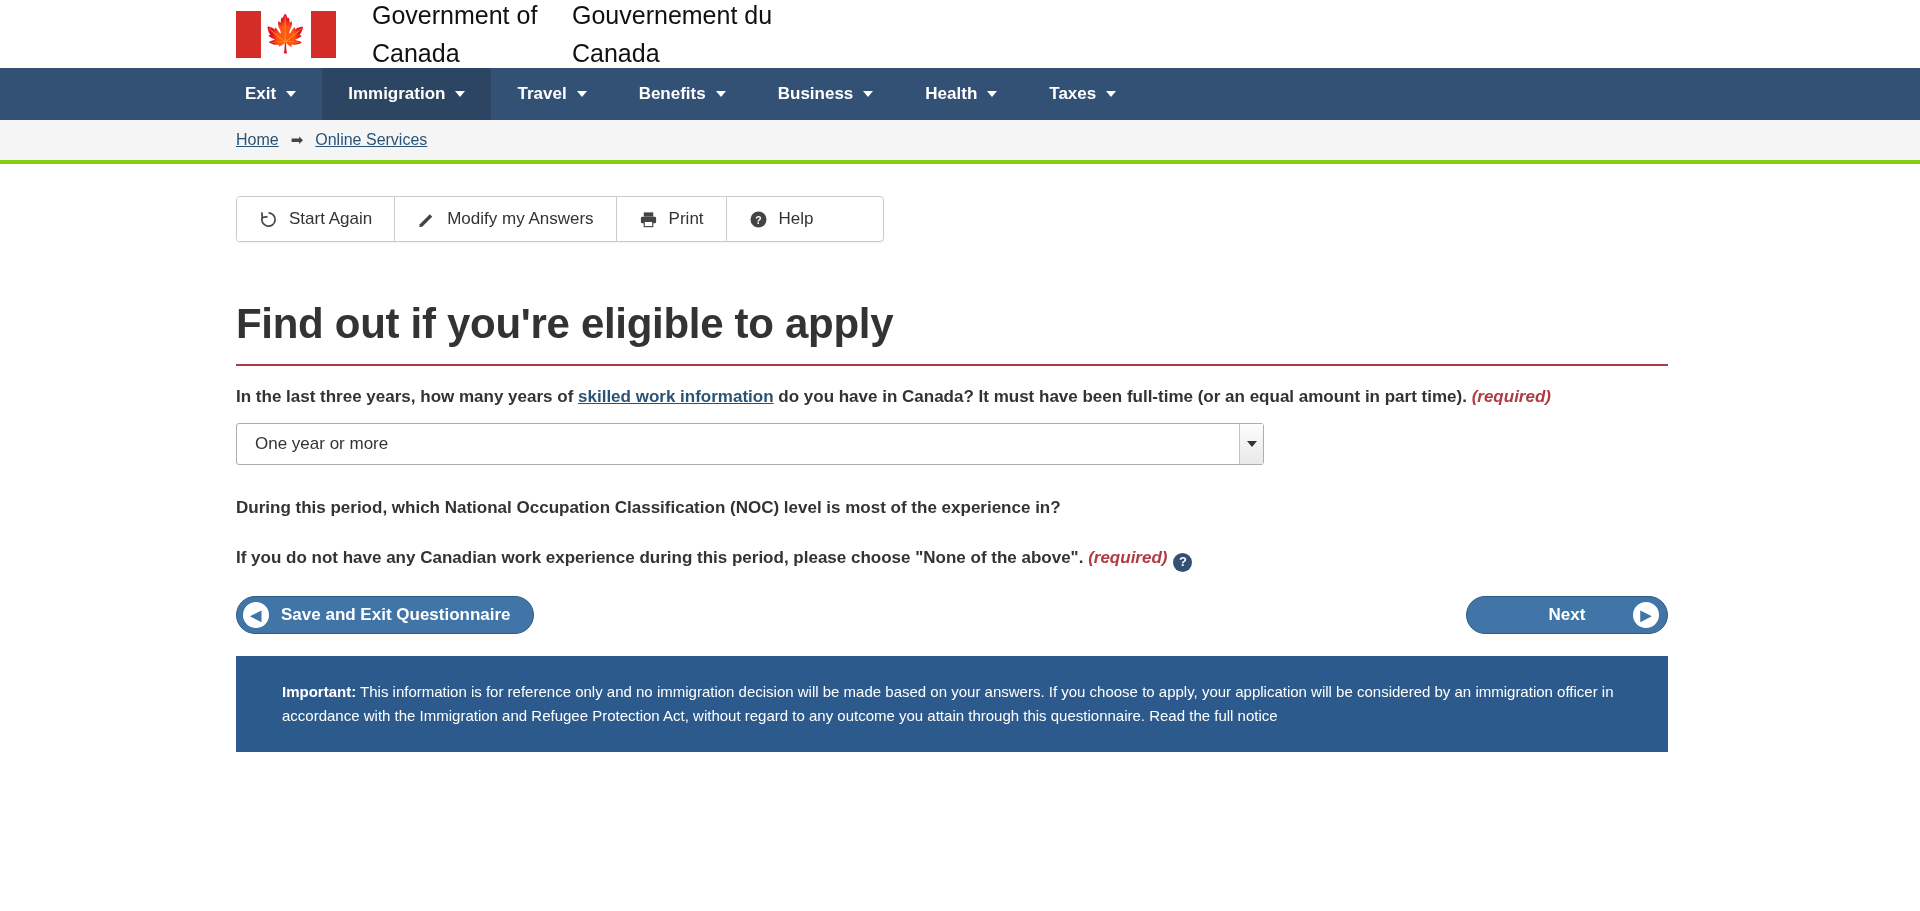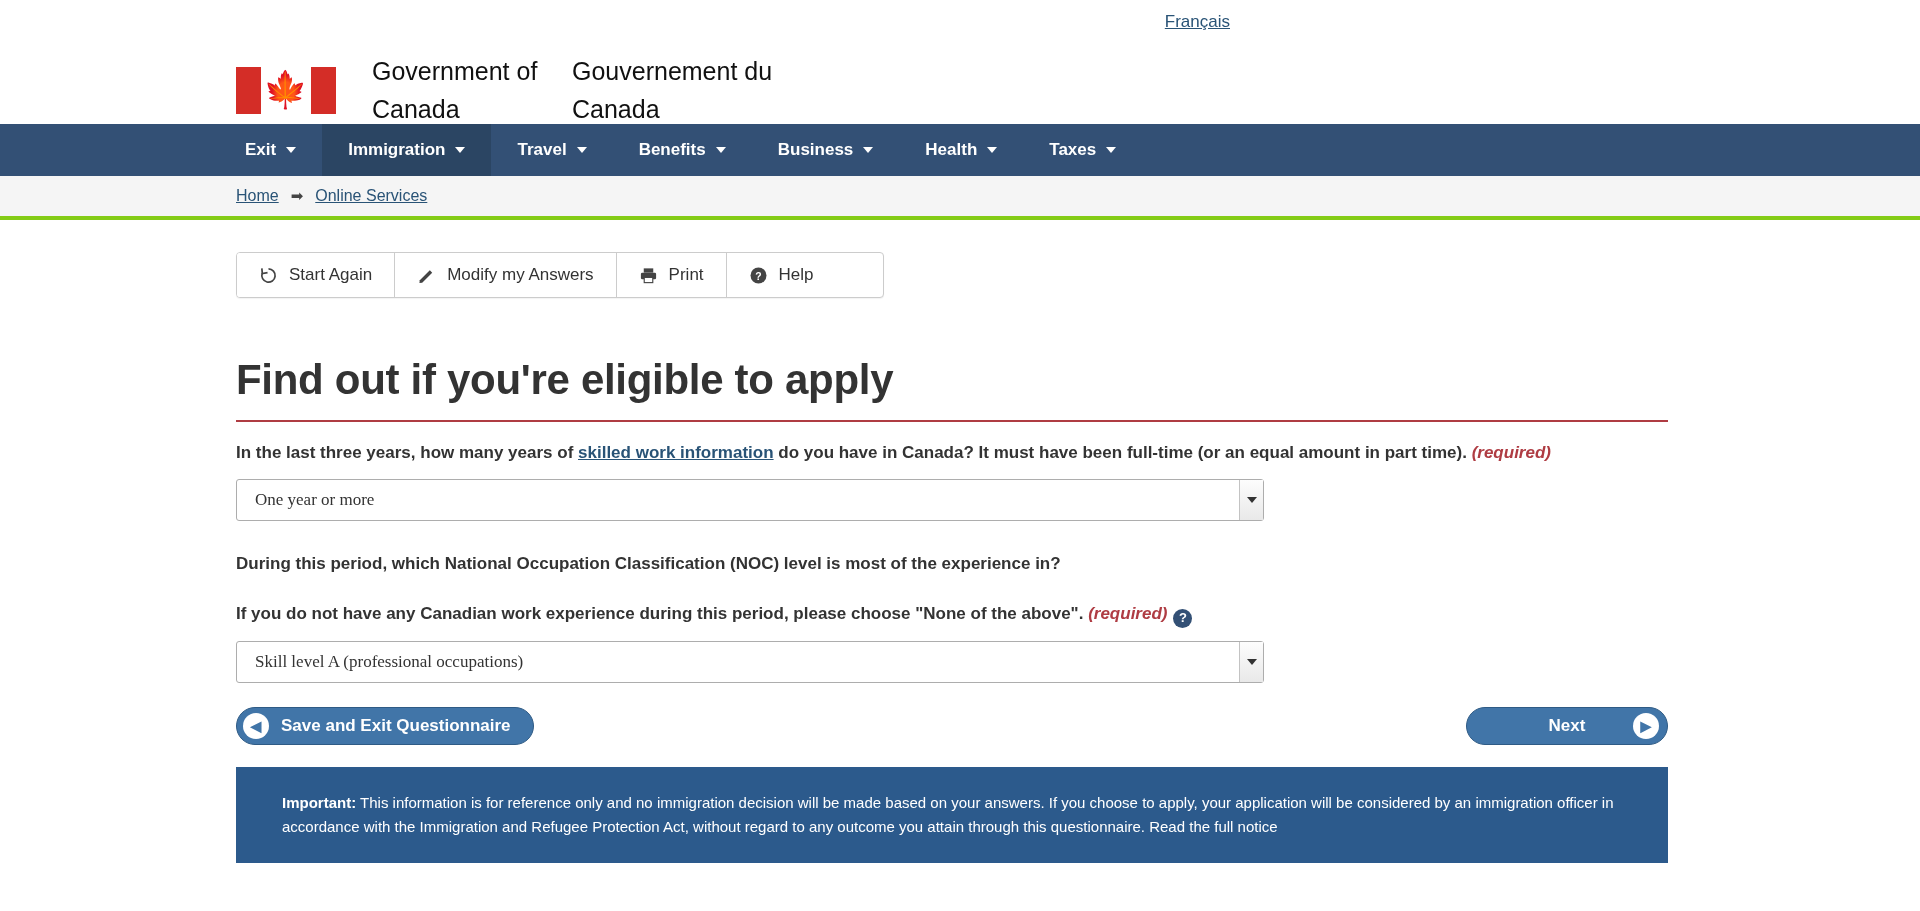--- a/index.html
+++ b/index.html
@@ -169,21 +169,20 @@
     position: relative;
     width: 1028px;
     height: 42px;
     margin-top: 13px;
     border: 1px solid #adadad;
     border-radius: 3px;
     background: #fff;
     display: flex;
     align-items: center;
     cursor: pointer;
-    font-family: Liberation Serif, serif;
   }
   .select-wrap .sel-value {
     font-size: 17px;
     color: #333;
     padding-left: 18px;
   }
   .sel-arrow {
     position: absolute;
     right: 0; top: 0;
     width: 24px; height: 40px;
@@ -259,23 +258,20 @@
     min-height: 92px;
   }
   .notice b { font-weight: bold; }
   .notice a { color: #fff; cursor: pointer; }
 </style>
 </head>
 <body>
 
 <div class="page">
 
-  <div class="lang-bar">
-    <span class="lang-link">Français</span>
-  </div>
 
   <div class="brand-row">
     <span class="flag">
       <span class="flag-band"></span>
       <span class="flag-mid">
           <span class="maple">🍁</span>
         </span>
       <span class="flag-band"></span>
     </span>
     <span class="wordmark">
@@ -374,26 +370,20 @@
           <i></i>
         </span>
     </div>
 
     <div class="q-text" style="margin-top:30px;">During this period, which National Occupation Classification (NOC) level is most of the experience in?</div>
 
     <div class="q-text" style="margin-top:24px;">
       <span>If you do not have any Canadian work experience during this period, please choose "None of the above". </span><span class="required">(required)</span><span class="help-dot">?</span>
     </div>
 
-    <div class="select-wrap">
-      <span class="sel-value">Skill level A (professional occupations)</span>
-      <span class="sel-arrow">
-          <i></i>
-        </span>
-    </div>
 
     <div class="actions">
       <div class="btn-pill btn-save">
         <span class="circ">◀</span>
         <span>Save and Exit Questionnaire</span>
       </div>
       <div class="btn-pill btn-next">
         <span>Next</span>
         <span class="circ">▶</span>
       </div>

